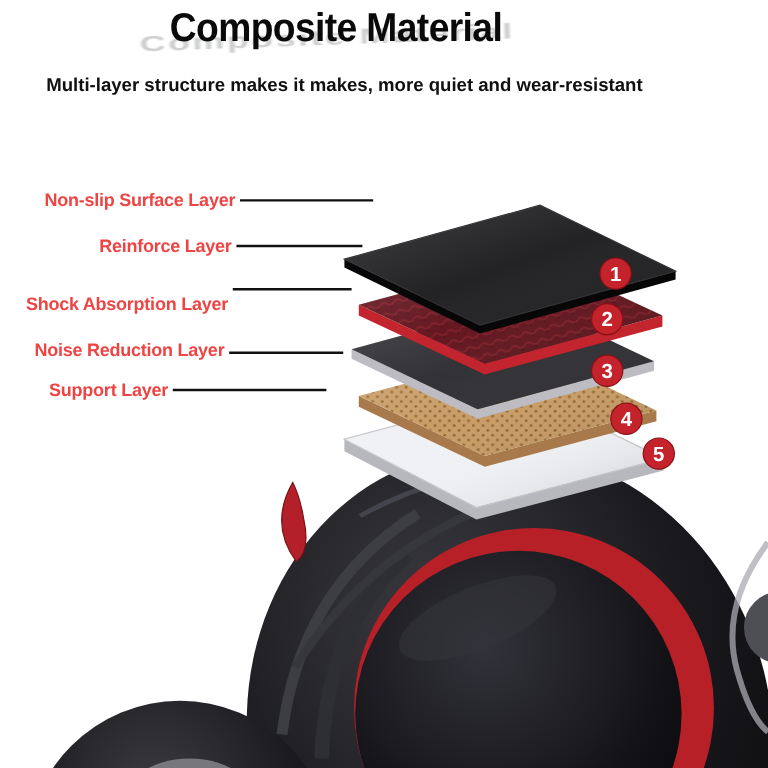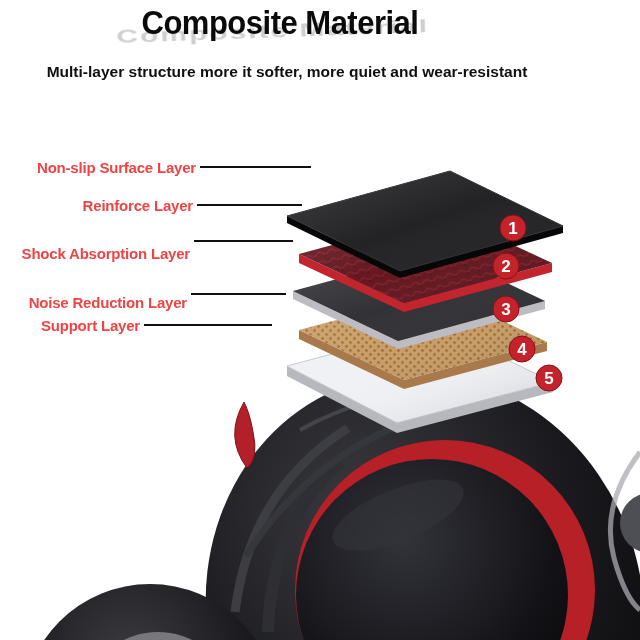--- a/index.html
+++ b/index.html
@@ -21,38 +21,38 @@
     position:absolute; top:63px; left:0; width:574px; text-align:center;
     font-size:15.5px; font-weight:bold; color:#101010; z-index:5;
   }
   .layer-label {
     position:absolute; font-size:15px; font-weight:bold; color:#ef4444;
     white-space:nowrap; z-index:6; letter-spacing:-0.2px;
   }
   .ll1 { top:159px; right:444px; }
   .ll2 { top:197px; right:447px; }
   .ll3 { top:245px; right:450px; }
-  .ll4 { top:294px; right:453px; }
+  .ll4 { top:284px; right:453px; }
   .ll5 { top:317px; right:500px; }
 
   svg.diagram { position:absolute; left:0; top:0; z-index:1; }
   .lead { stroke:#101010; stroke-width:2; }
   .badge-num {
     font-family:"Liberation Sans", sans-serif; font-weight:bold;
     font-size:17px; text-anchor:middle;
   }
 </style>
 </head>
 <body>
 
 <div class="canvas">
 
   <div class="title">Composite Material</div>
   <div class="ghost-title">Composite Material</div>
-  <div class="subtitle">Multi-layer structure more it softer, more quiet and wear-resistant</div>
+  <div class="subtitle">Multi-layer structure makes it makes, more quiet and wear-resistant</div>
 
   <div class="layer-label ll1">Non-slip Surface Layer</div>
   <div class="layer-label ll2">Reinforce Layer</div>
   <div class="layer-label ll3">Shock Absorption Layer</div>
   <div class="layer-label ll4">Noise Reduction Layer</div>
   <div class="layer-label ll5">Support Layer</div>
 
   <svg class="diagram" width="640" height="640" viewBox="0 0 640 640">
     <defs>
       <radialGradient id="tireGrad" cx="0.42" cy="0.28" r="0.85">

